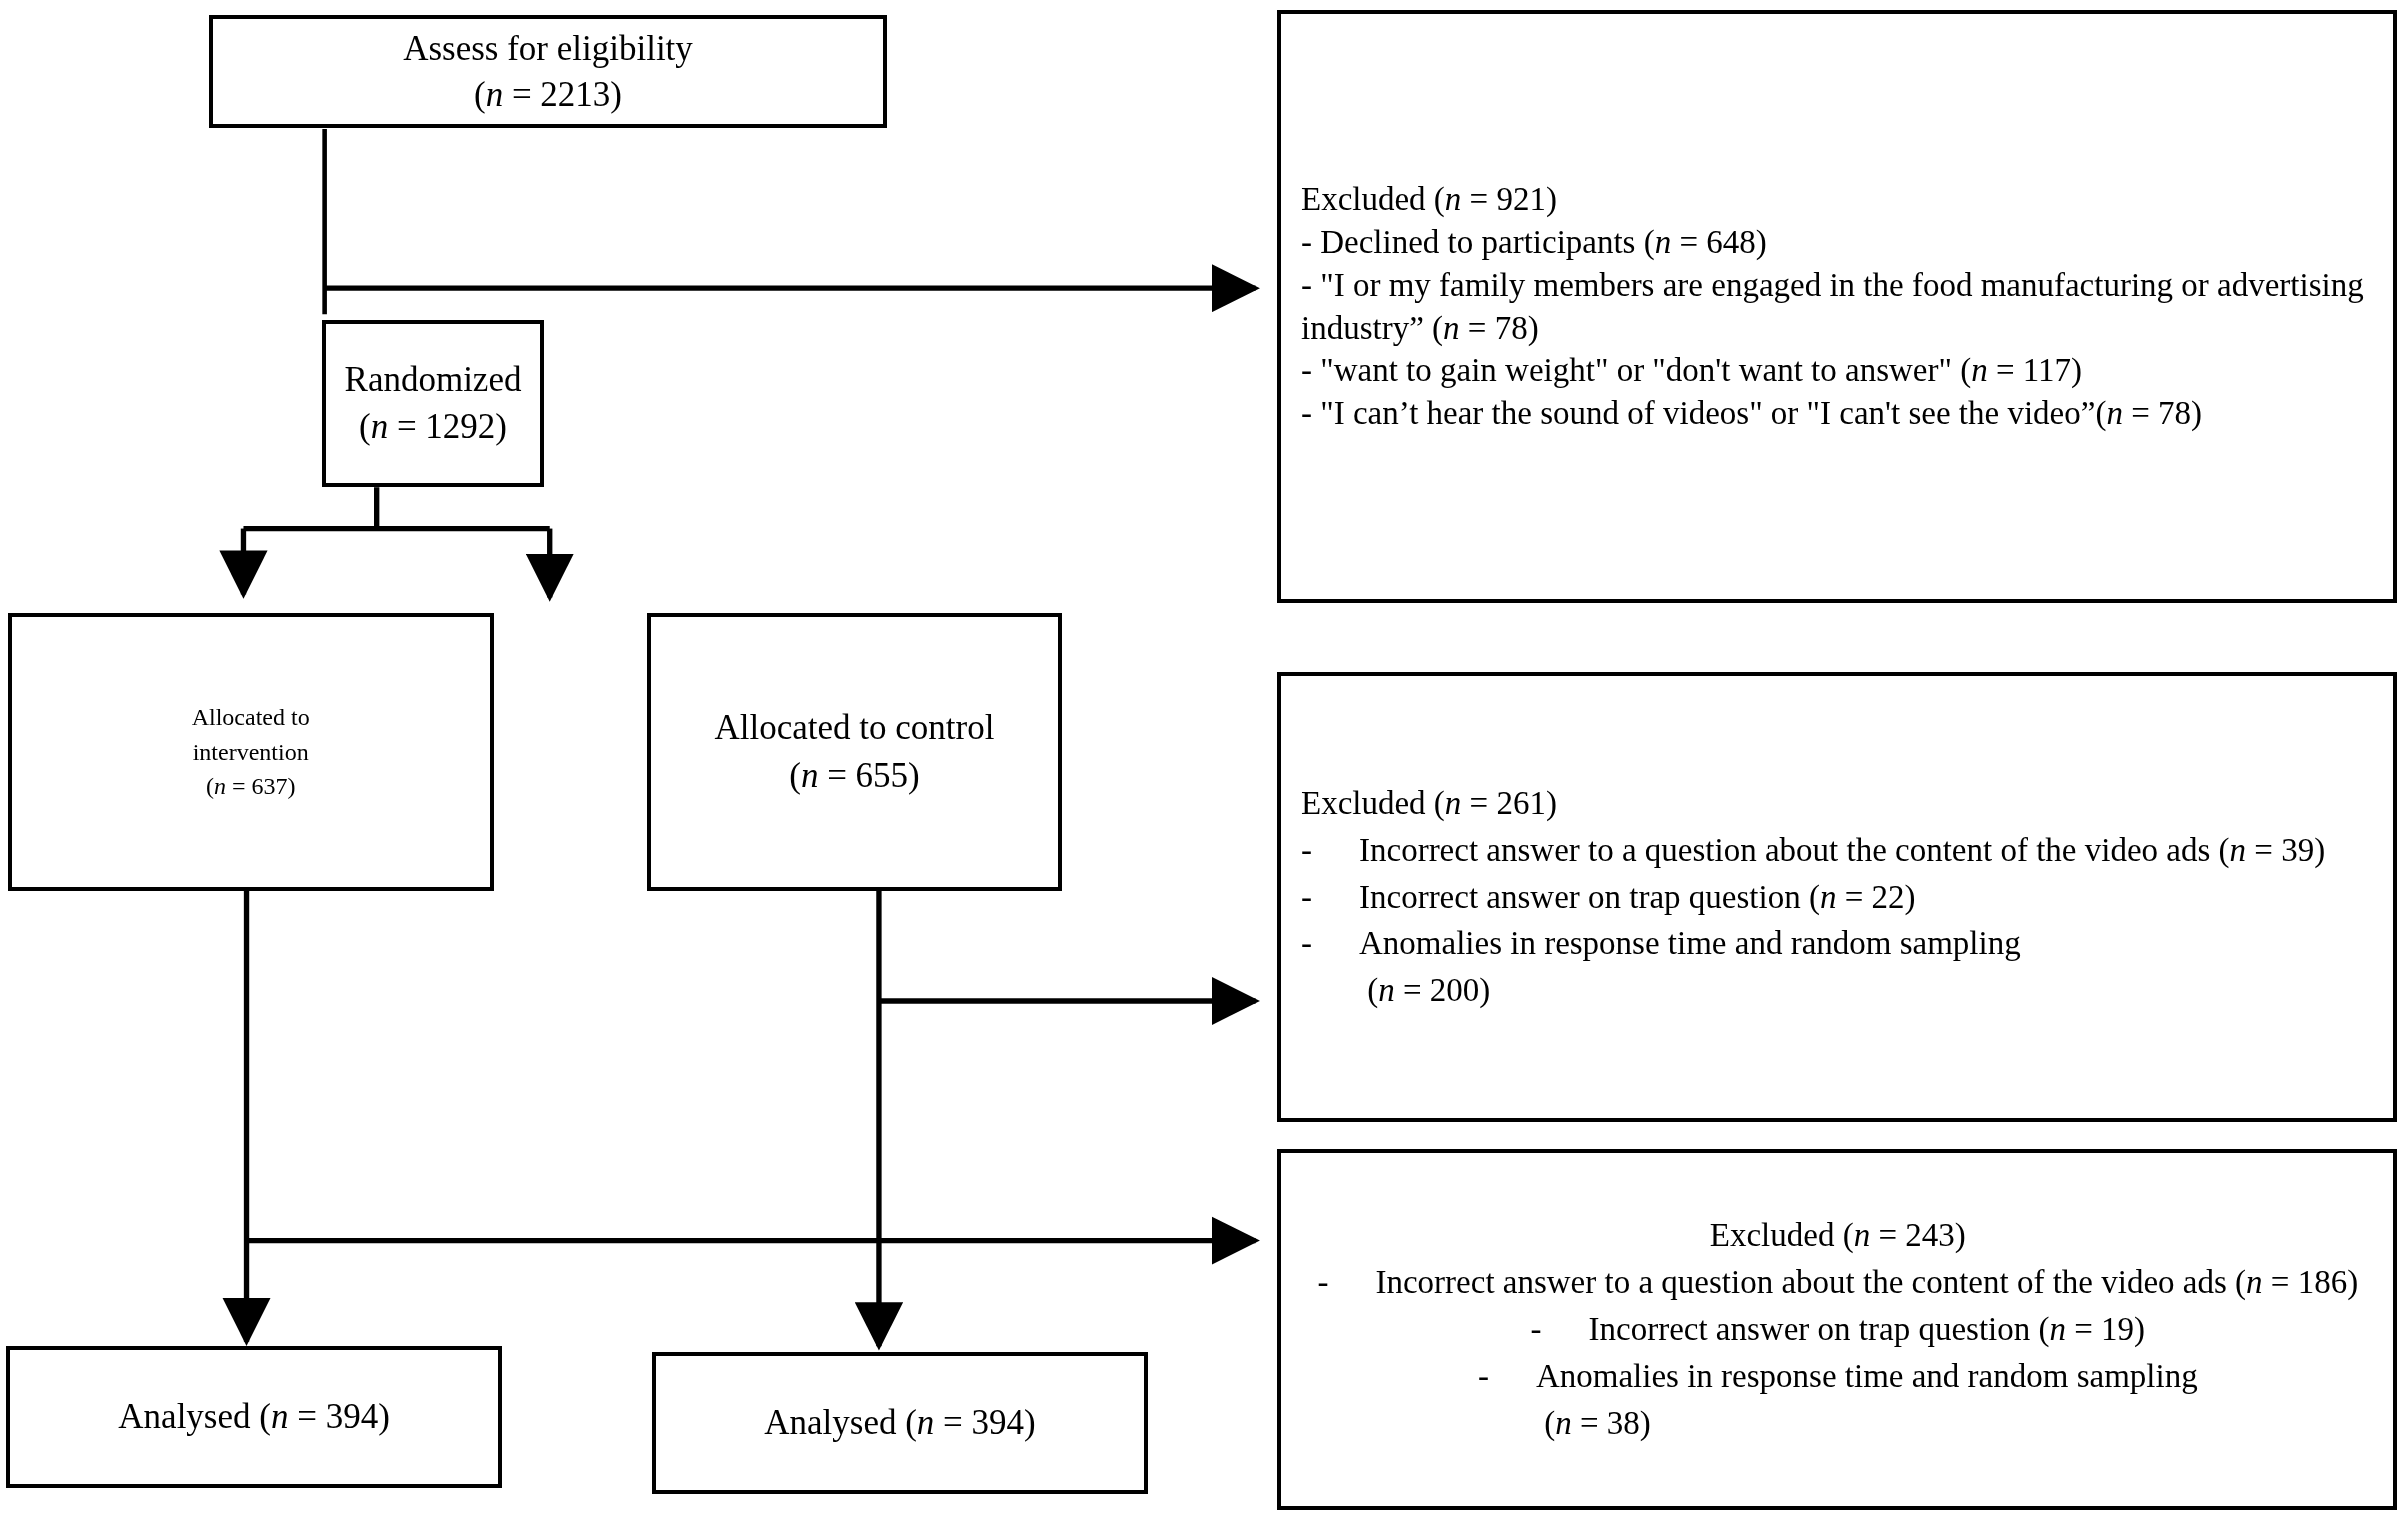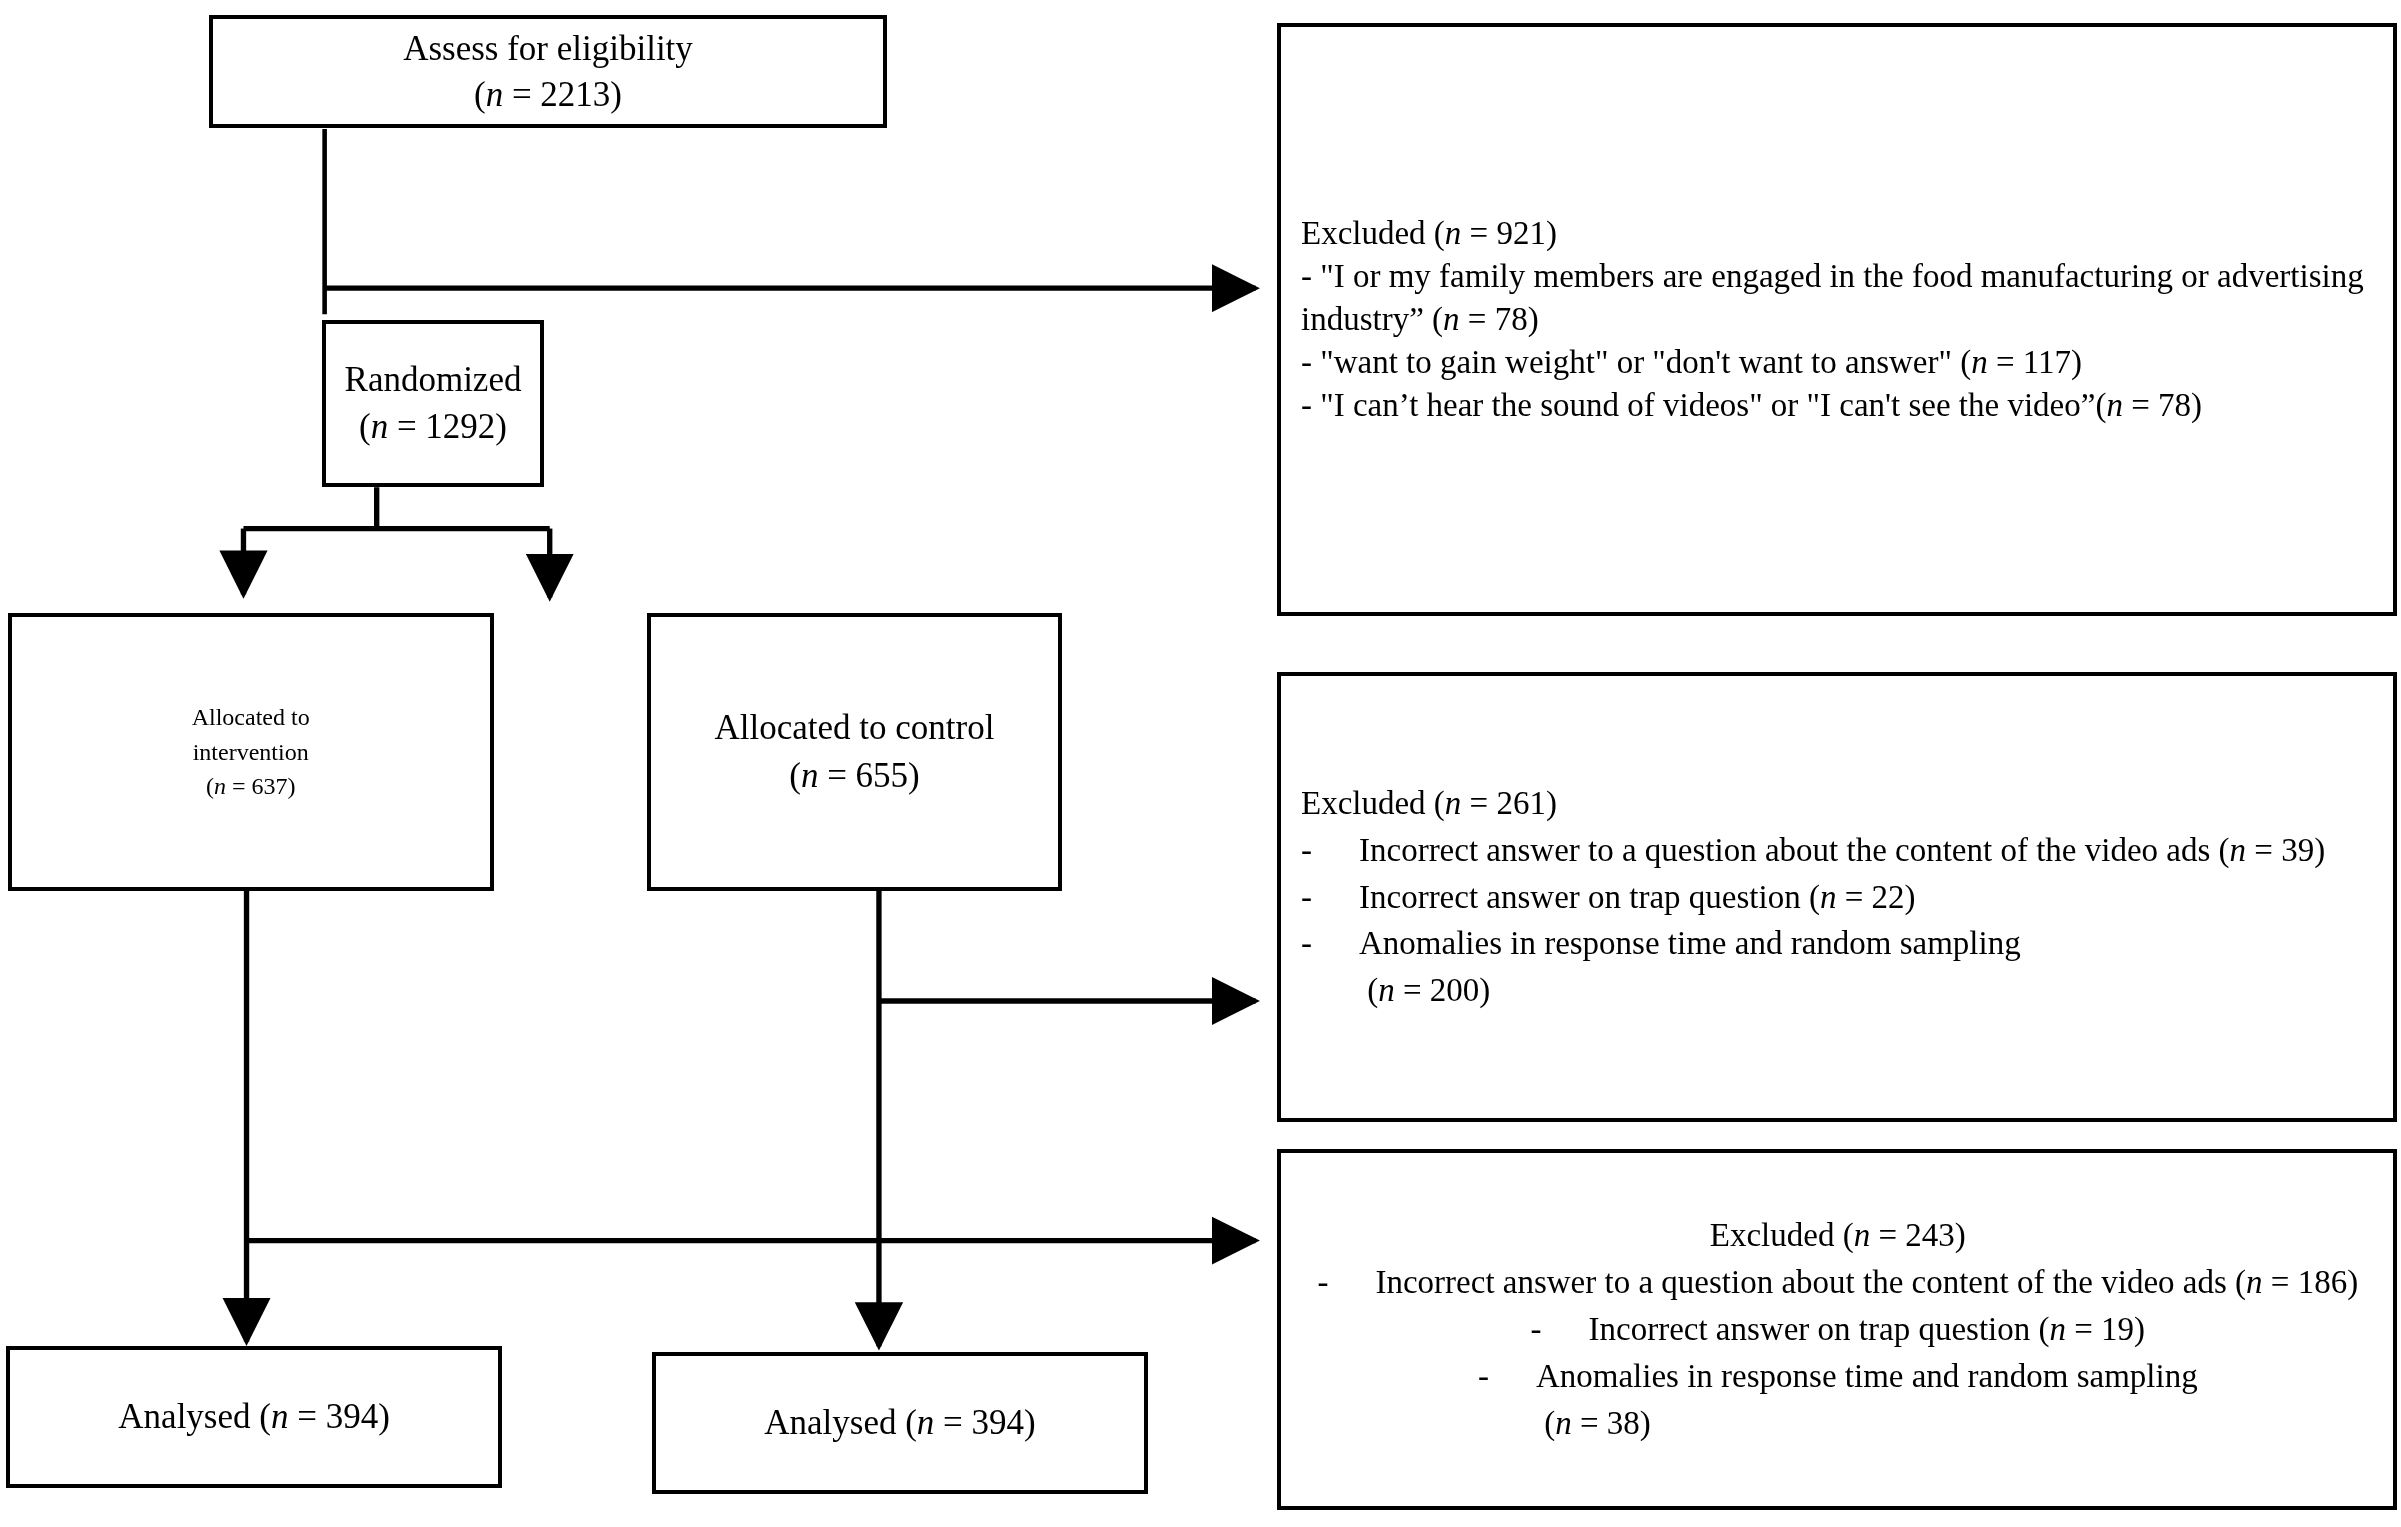--- a/index.html
+++ b/index.html
@@ -68,22 +68,23 @@
   </div>
 
   <div class="box ctr" style="left:6.1px;top:1346px;width:496px;height:142px;font-size:35px;">
     <span class="ln">Analysed (<em>n</em> = 394)</span>
   </div>
 
   <div class="box ctr" style="left:652px;top:1352px;width:496px;height:142px;font-size:35px;">
     <span class="ln">Analysed (<em>n</em> = 394)</span>
   </div>
 
-  <div class="box lft" style="left:1277px;top:23px;width:1120px;height:593px;font-size:33px;line-height:1.30;padding:0 18.4px 0 20px;">
+  <div class="box lft" style="left:1277px;top:10px;width:1120px;height:593px;font-size:33px;line-height:1.30;padding:0 18.4px 0 20px;">
     <span class="wrapln">Excluded (<em>n</em> = 921)</span>
+    <span class="wrapln">- Declined to participants (<em>n</em> = 648)</span>
     <span class="wrapln">- "I or my family members are engaged in the food manufacturing or advertising industry” (<em>n</em> = 78)</span>
     <span class="wrapln">- "want to gain weight" or "don't want to answer" (<em>n</em> = 117)</span>
     <span class="wrapln">- "I can’t hear the sound of videos" or "I can't see the video”(<em>n</em> = 78)</span>
   </div>
 
   <div class="box lft" style="left:1277px;top:672px;width:1120px;height:450px;font-size:33px;line-height:1.42;padding:0 18.4px 0 20px;">
     <span class="wrapln">Excluded (<em>n</em> = 261)</span>
     <span class="wrapln hang"><span class="dash">-</span>Incorrect answer to a question about the content of the video ads (<em>n</em> = 39)</span>
     <span class="wrapln hang"><span class="dash">-</span>Incorrect answer on trap question (<em>n</em> = 22)</span>
     <span class="wrapln hang"><span class="dash">-</span>Anomalies in response time and random sampling<br>&nbsp;(<em>n</em> = 200)</span>

